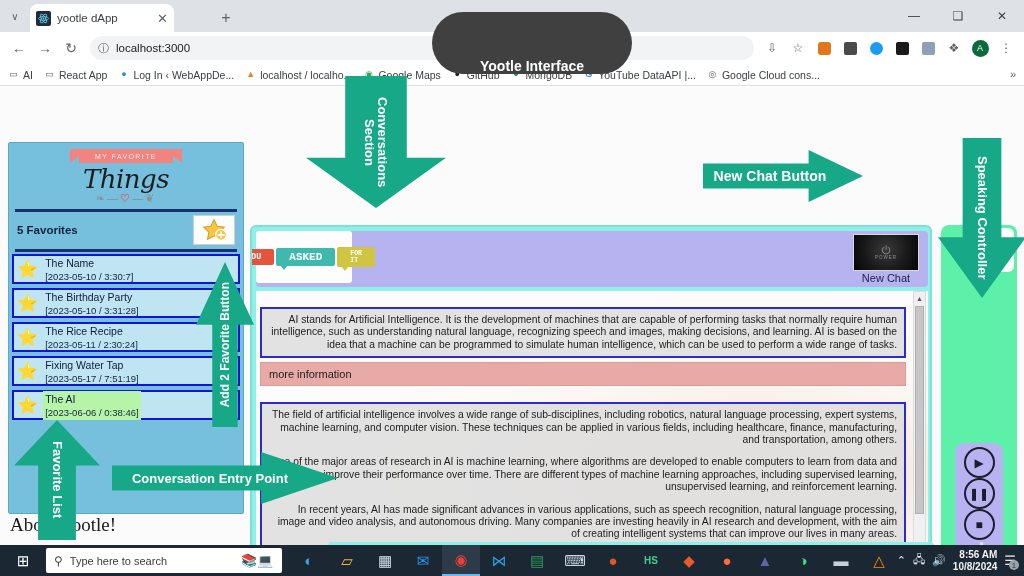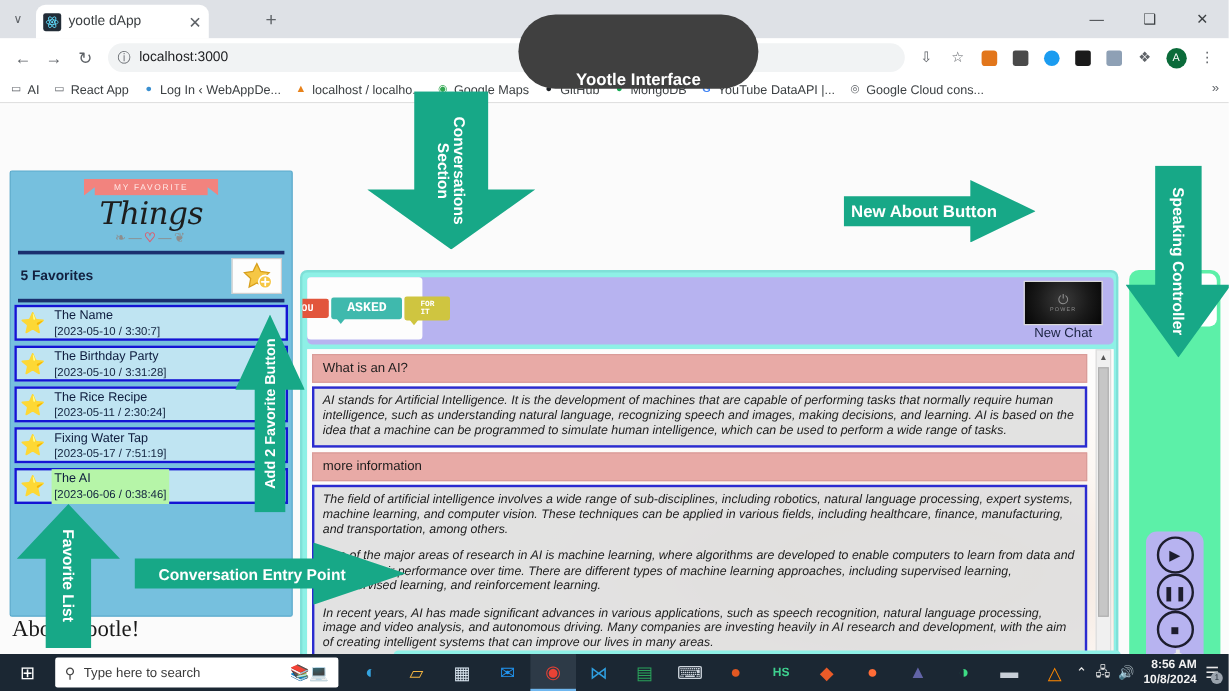--- a/index.html
+++ b/index.html
@@ -204,23 +204,23 @@
     overflow: hidden;
     background:
       linear-gradient(rgba(255,255,255,0.80), rgba(255,255,255,0.80)),
       radial-gradient(ellipse at 74% 62%, #d79b72 0%, #c98a5f 16%, #efd6c2 38%, #f7f2ec 62%, #f2f2f2 100%);
   }
   .q-bubble {
     margin: 4px 22px 0 4px; background: #e8aaa6; border: 1px solid #d99c99;
     padding: 5px 8px; font-size: 11px; color: #1d1d1d;
   }
   .a-bubble {
-    margin: 3px 22px 0 4px; background: rgba(222,222,222,0.88);
+    margin: 16px 22px 0 4px; background: rgba(222,222,222,0.88);
     border: 2px solid #2b2bd0; padding: 5px 7px;
-    font-size: 10.3px; line-height: 12.4px; color: #1c1c1c; text-align: left; font-style: italic;
+    font-size: 10.3px; line-height: 12.4px; color: #1c1c1c; text-align: right;
   }
   .a-bubble p + p { margin-top: 10px; }
   .chat-vscroll {
     position: absolute; right: 4px; top: 64px; width: 13px; height: 298px;
     background: #f0f0f0; border: 1px solid #dcdcdc;
   }
   .vs-arrow {
     height: 13px; display: flex; align-items: center; justify-content: center;
     font-size: 7px; color: #555;
   }
@@ -499,21 +499,20 @@
         <div class="newchat-wrap">
           <div class="newchat-thumb">
             <span class="newchat-power">⏻</span>
             <span class="newchat-sub">POWER</span>
           </div>
           <div class="newchat-label">New Chat</div>
         </div>
       </div>
 
       <div class="chat-scroll">
-        <div class="q-bubble">What is an AI?</div>
         <div class="a-bubble">
           <p>AI stands for Artificial Intelligence. It is the development of machines that are capable of performing tasks that normally require human intelligence, such as understanding natural language, recognizing speech and images, making decisions, and learning. AI is based on the idea that a machine can be programmed to simulate human intelligence, which can be used to perform a wide range of tasks.</p>
         </div>
         <div class="q-bubble">more information</div>
         <div class="a-bubble">
           <p>The field of artificial intelligence involves a wide range of sub-disciplines, including robotics, natural language processing, expert systems, machine learning, and computer vision. These techniques can be applied in various fields, including healthcare, finance, manufacturing, and transportation, among others.</p>
           <p>One of the major areas of research in AI is machine learning, where algorithms are developed to enable computers to learn from data and improve their performance over time. There are different types of machine learning approaches, including supervised learning, unsupervised learning, and reinforcement learning.</p>
           <p>In recent years, AI has made significant advances in various applications, such as speech recognition, natural language processing, image and video analysis, and autonomous driving. Many companies are investing heavily in AI research and development, with the aim of creating intelligent systems that can improve our lives in many areas.</p>
         </div>
       </div>
@@ -574,21 +573,21 @@
   <div class="anno pill" style="left:432px;top:12px;width:200px;height:62px;">
     <span>Yootle Interface</span>
   </div>
 
   <div class="anno ar-down" style="left:306px;top:76px;width:140px;height:132px;">
     <span class="vtxt" style="font-size:13px;line-height:13px;text-align:center;white-space:pre-line">Conversations
 Section</span>
   </div>
 
   <div class="anno ar-right" style="left:703px;top:150px;width:160px;height:52px;">
-    <span style="padding-right:26px;">New About Button</span>
+    <span style="padding-right:26px;">New Chat Button</span>
   </div>
 
   <div class="anno ar-down" style="left:938px;top:138px;width:88px;height:160px;">
     <span class="vtxt" style="font-size:13px;">Speaking Controller</span>
   </div>
 
   <div class="anno ar-up" style="left:196px;top:262px;width:58px;height:165px;">
     <span class="vtxt-rev" style="font-size:12px;">Add 2 Favorite Button</span>
   </div>
 

